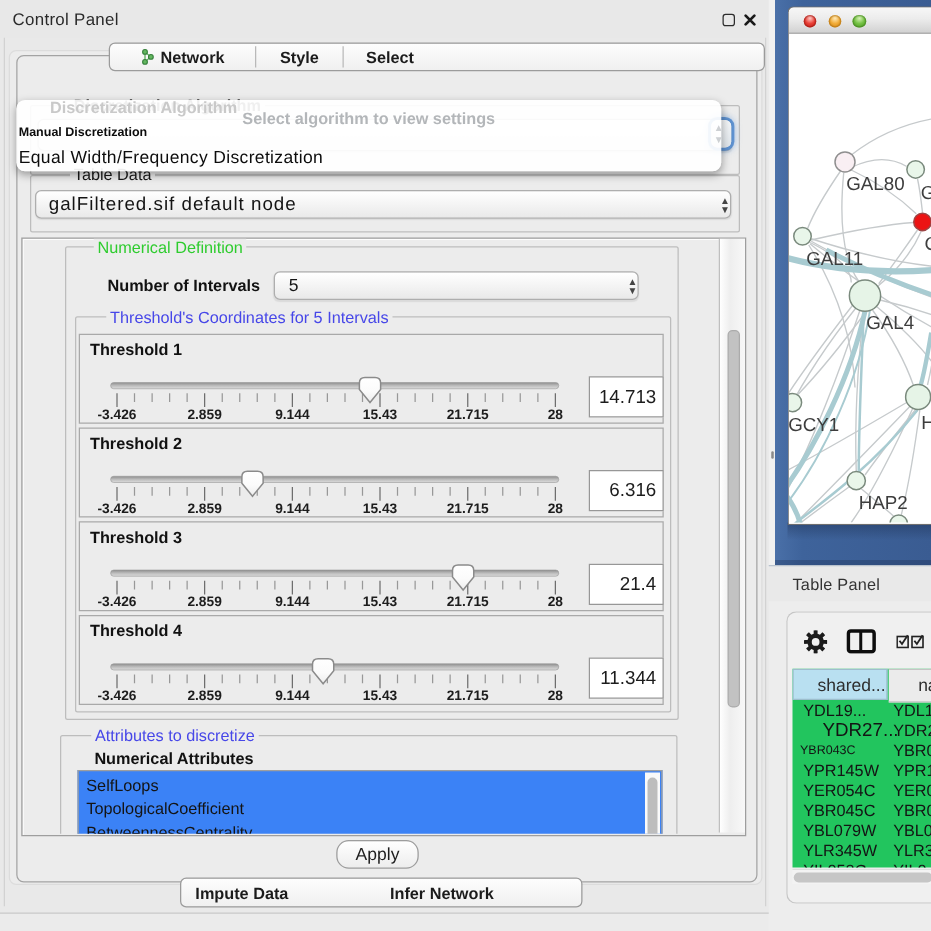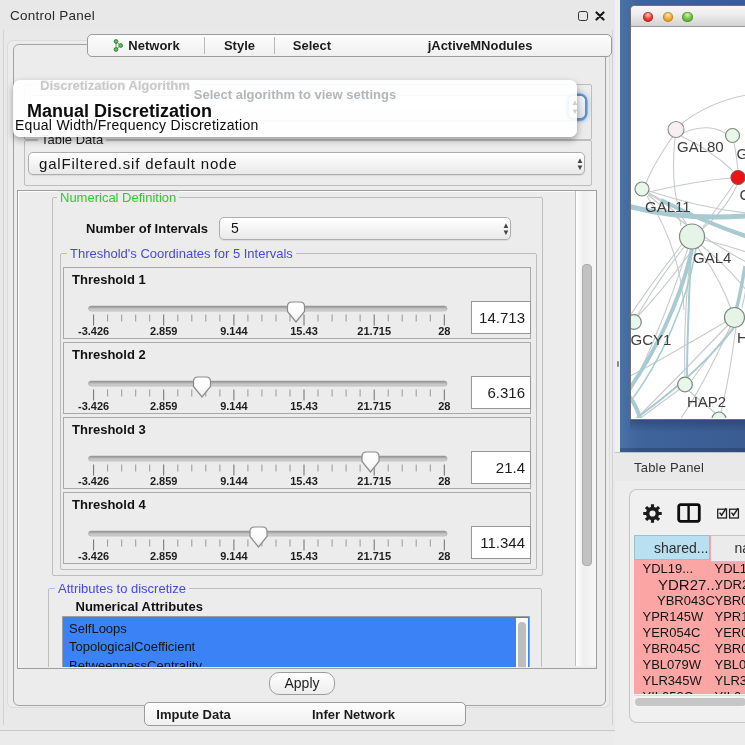--- a/index.html
+++ b/index.html
@@ -1,20 +1,20 @@
 <!DOCTYPE html>
 <html><head>
 <meta charset="utf-8">
 <style>
 html,body{margin:0;padding:0;}
 body{width:745px;height:745px;position:relative;overflow:hidden;background:#ebebeb;
   font-family:"Liberation Sans",sans-serif;-webkit-font-smoothing:antialiased;}
 .abs{position:absolute;}
 .grp{position:absolute;border:1px solid #bdbdbd;border-radius:2px;}
-.grptitle{position:absolute;font-size:13px;background:#ececec;padding:0 3px;line-height:13px;}
+.grptitle{position:absolute;font-size:13px;background:#ececec;padding:0 3px;line-height:13px;margin-left:18px;}
 .combo{position:absolute;border:1px solid #aeaeae;border-radius:5px;
   background:linear-gradient(#ffffff,#f2f2f2 60%,#e9e9e9);box-shadow:0 1px 1px rgba(0,0,0,0.08);}
 .arrows{position:absolute;font-size:8px;line-height:7px;color:#444;text-align:center;width:10px;}
 .vbox{position:absolute;width:53px;height:31px;background:#ffffff;border:1px solid #979797;
   font-size:15px;line-height:31px;text-align:right;padding-right:5px;color:#1c1c1c;}
 .thr{position:absolute;left:63px;width:466px;height:70px;border:1px solid #a9a9a9;background:#ececec;}
 .thrlabel{position:absolute;left:8px;top:4px;font-size:13px;font-weight:bold;color:#111;}
 .seg{display:flex;align-items:center;justify-content:center;font-size:13px;font-weight:600;color:#1b1b1b;}
 </style>
 </head>
@@ -41,21 +41,20 @@
       <path d="M4 3.5 L4 11.5 M4 3.5 L8.5 7.5 M4 11.5 L8.5 7.5" stroke="#57aa57" stroke-width="1" fill="none"></path>
       <circle cx="4" cy="3.5" r="1.9" fill="#63b75f" stroke="#357f3b" stroke-width="0.9"></circle>
       <circle cx="4" cy="11.5" r="1.9" fill="#63b75f" stroke="#357f3b" stroke-width="0.9"></circle>
       <circle cx="8.7" cy="7.5" r="1.9" fill="#63b75f" stroke="#357f3b" stroke-width="0.9"></circle>
     </svg>
     Network</div>
   <div style="width:1px;background:#b9b9b9;margin:2px 0;"></div>
   <div class="seg" style="width:69px;">Style</div>
   <div style="width:1px;background:#b9b9b9;margin:2px 0;"></div>
   <div class="seg" style="width:74px;">Select</div>
-  <div class="seg" style="flex:1;">jActiveMNodules</div>
 </div>
 
 <div class="grp" style="left:24px;top:84px;width:566px;height:54px;"></div>
 <div class="grptitle" style="left:38px;top:78px;font-weight:bold;color:#3a3a3a;">Discretization Algorithm</div>
 
 <div class="combo" style="left:30px;top:95px;width:554px;height:24px;"></div>
 <div class="abs" style="left:569px;top:96px;width:16px;height:22px;border-radius:5px;background:linear-gradient(#f4f6f8,#dfe5ea);box-shadow:0 0 0 2.5px rgba(85,140,205,0.9),0 0 5px 3px rgba(110,160,220,0.55);"></div>
 
 <div class="grp" style="left:24px;top:140px;width:566px;height:44px;"></div>
 <div class="grptitle" style="left:38px;top:133px;color:#1a1a1a;">Table Data</div>
@@ -313,29 +312,29 @@
     <rect x="1.7" y="1.7" width="20.6" height="16.6" rx="2" fill="none" stroke="#0d0d0d" stroke-width="2.8"></rect>
     <line x1="11.6" y1="1.7" x2="11.6" y2="18.3" stroke="#0d0d0d" stroke-width="2.4"></line>
   </svg>
   <svg class="abs" style="left:87px;top:17px;" width="23" height="12" viewBox="0 0 23 12">
     <rect x="0.7" y="2.2" width="8.8" height="8.8" fill="none" stroke="#222" stroke-width="1.3"></rect>
     <path d="M2.6 5.6 L4.6 8.2 L9.2 1.2" fill="none" stroke="#222" stroke-width="1.5"></path>
     <rect x="12.6" y="2.2" width="8.8" height="8.8" fill="none" stroke="#222" stroke-width="1.3"></rect>
     <path d="M14.5 5.6 L16.5 8.2 L21.1 1.2" fill="none" stroke="#222" stroke-width="1.5"></path>
   </svg>
 
-  <div class="abs" style="left:4px;top:45px;width:112px;height:159px;background:#fca5a5;overflow:hidden;">
+  <div class="abs" style="left:4px;top:45px;width:112px;height:159px;background:#22c55e;overflow:hidden;">
 
     <div class="abs" style="left:0;top:0;width:75.5px;height:25px;background:#b9e0f1;border:1px solid #9dbecd;box-sizing:border-box;line-height:24px;font-size:14px;color:#2e2e2e;"><span style="margin-left:19px;">shared...</span></div>
     <div class="abs" style="left:76.5px;top:0;width:36px;height:25px;background:#ebebeb;border-top:1px solid #c4c4c4;border-bottom:1px solid #c4c4c4;line-height:24px;font-size:14px;color:#2e2e2e;"><span style="margin-left:24px;">na</span></div>
     <div class="abs" style="left:8.5px;top:26px;height:16px;line-height:16px;font-size:13px;color:#141414;">YDL19...</div>
 <div class="abs" style="left:80.5px;top:26px;height:16px;line-height:16px;font-size:13px;color:#141414;">YDL1</div>
 <div class="abs" style="left:24px;top:42px;height:16px;line-height:16px;font-size:15px;color:#141414;">YDR27...</div>
 <div class="abs" style="left:80.5px;top:42px;height:16px;line-height:16px;font-size:13px;color:#141414;">YDR2</div>
-<div class="abs" style="left:23px;top:58px;height:16px;line-height:16px;font-size:13px;color:#141414;">YBR043C</div>
+<div class="abs" style="left:6px;top:58px;height:16px;line-height:16px;font-size:10px;color:#141414;">YBR043C</div>
 <div class="abs" style="left:80.5px;top:58px;height:16px;line-height:16px;font-size:13px;color:#141414;">YBR0</div>
 <div class="abs" style="left:8.5px;top:74px;height:16px;line-height:16px;font-size:13px;color:#141414;">YPR145W</div>
 <div class="abs" style="left:80.5px;top:74px;height:16px;line-height:16px;font-size:13px;color:#141414;">YPR1</div>
 <div class="abs" style="left:8.5px;top:90px;height:16px;line-height:16px;font-size:13px;color:#141414;">YER054C</div>
 <div class="abs" style="left:80.5px;top:90px;height:16px;line-height:16px;font-size:13px;color:#141414;">YER0</div>
 <div class="abs" style="left:8.5px;top:106px;height:16px;line-height:16px;font-size:13px;color:#141414;">YBR045C</div>
 <div class="abs" style="left:80.5px;top:106px;height:16px;line-height:16px;font-size:13px;color:#141414;">YBR0</div>
 <div class="abs" style="left:8.5px;top:122px;height:16px;line-height:16px;font-size:13px;color:#141414;">YBL079W</div>
 <div class="abs" style="left:80.5px;top:122px;height:16px;line-height:16px;font-size:13px;color:#141414;">YBL0</div>
 <div class="abs" style="left:8.5px;top:138px;height:16px;line-height:16px;font-size:13px;color:#141414;">YLR345W</div>
@@ -346,14 +345,14 @@
 
   <div class="abs" style="left:4px;top:205px;width:112px;height:11px;background:#f3f3f3;border-top:1px solid #ddd;">
     <div class="abs" style="left:1px;top:1.5px;width:111px;height:8px;border-radius:4px;background:#c6c6c6;"></div>
   </div>
 </div>
 
 <div class="abs" style="left:13px;top:80px;width:564px;height:57px;background:rgba(255,255,255,0.92);border-radius:7px;box-shadow:0 3px 7px rgba(0,0,0,0.35);"></div>
 <div class="abs" style="left:40px;top:78px;font-size:13px;font-weight:bold;color:#c9c9c9;">Discretization Algorithm</div>
 <div class="abs" style="left:13px;top:87px;width:564px;text-align:center;font-size:13px;font-weight:bold;color:#b3b6b9;">Select algorithm to view settings</div>
 <div class="abs" style="left:570px;top:98px;width:10px;font-size:8px;line-height:9px;color:#cdd0d3;text-align:center;">▲<br>▼</div>
-<div class="abs" style="left:15px;top:101px;font-size:18px;font-weight:bold;color:#0c0c0c;margin-left:12px;">Manual Discretization</div>
+<div class="abs" style="left:15px;top:101px;font-size:10px;font-weight:bold;color:#0c0c0c;">Manual Discretization</div>
 <div class="abs" style="left:15px;top:116.5px;font-size:14px;letter-spacing:0.28px;color:#0c0c0c;">Equal Width/Frequency Discretization</div>
 
 </body></html>

